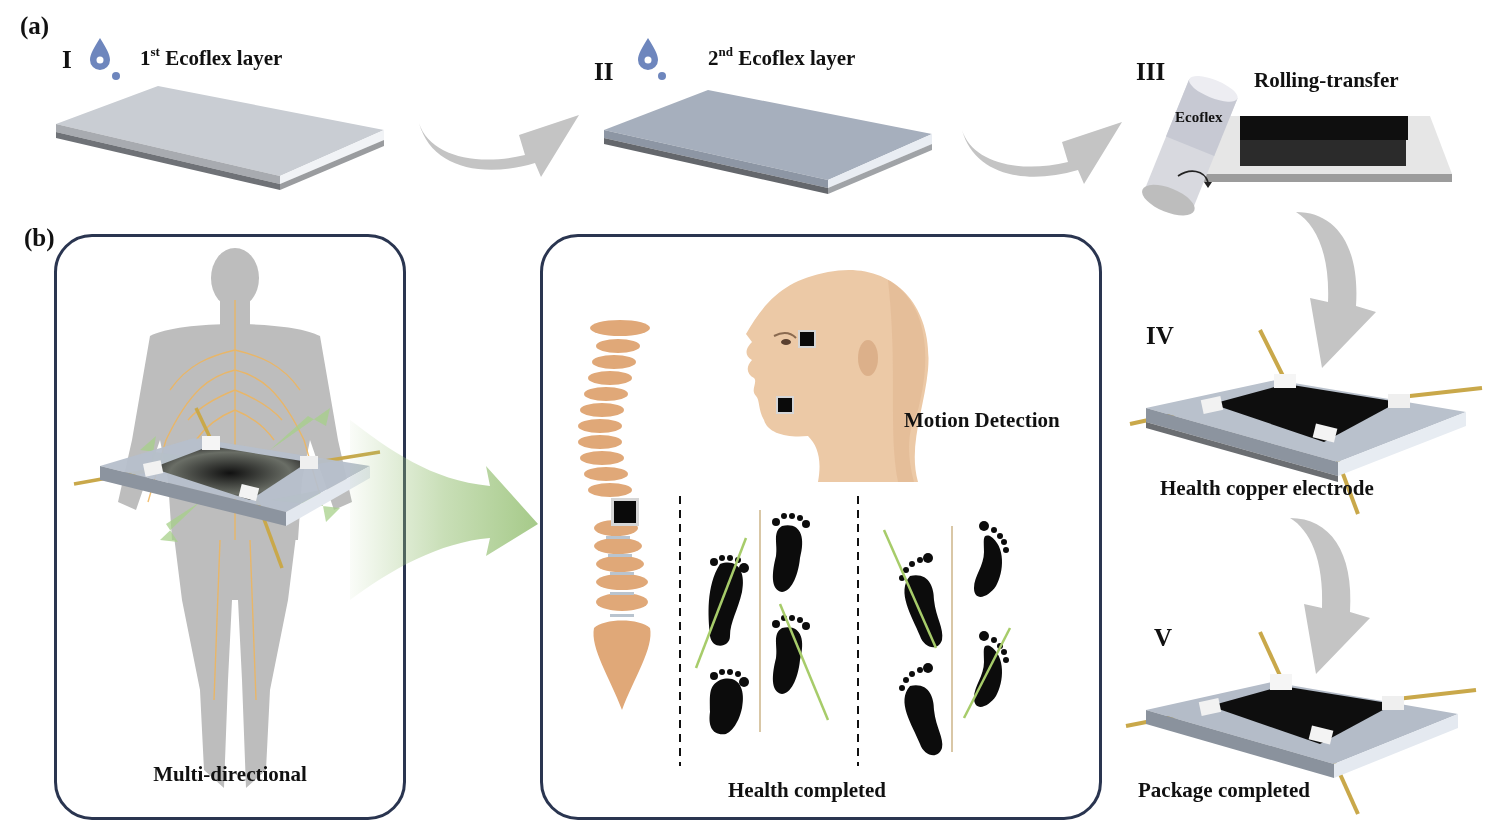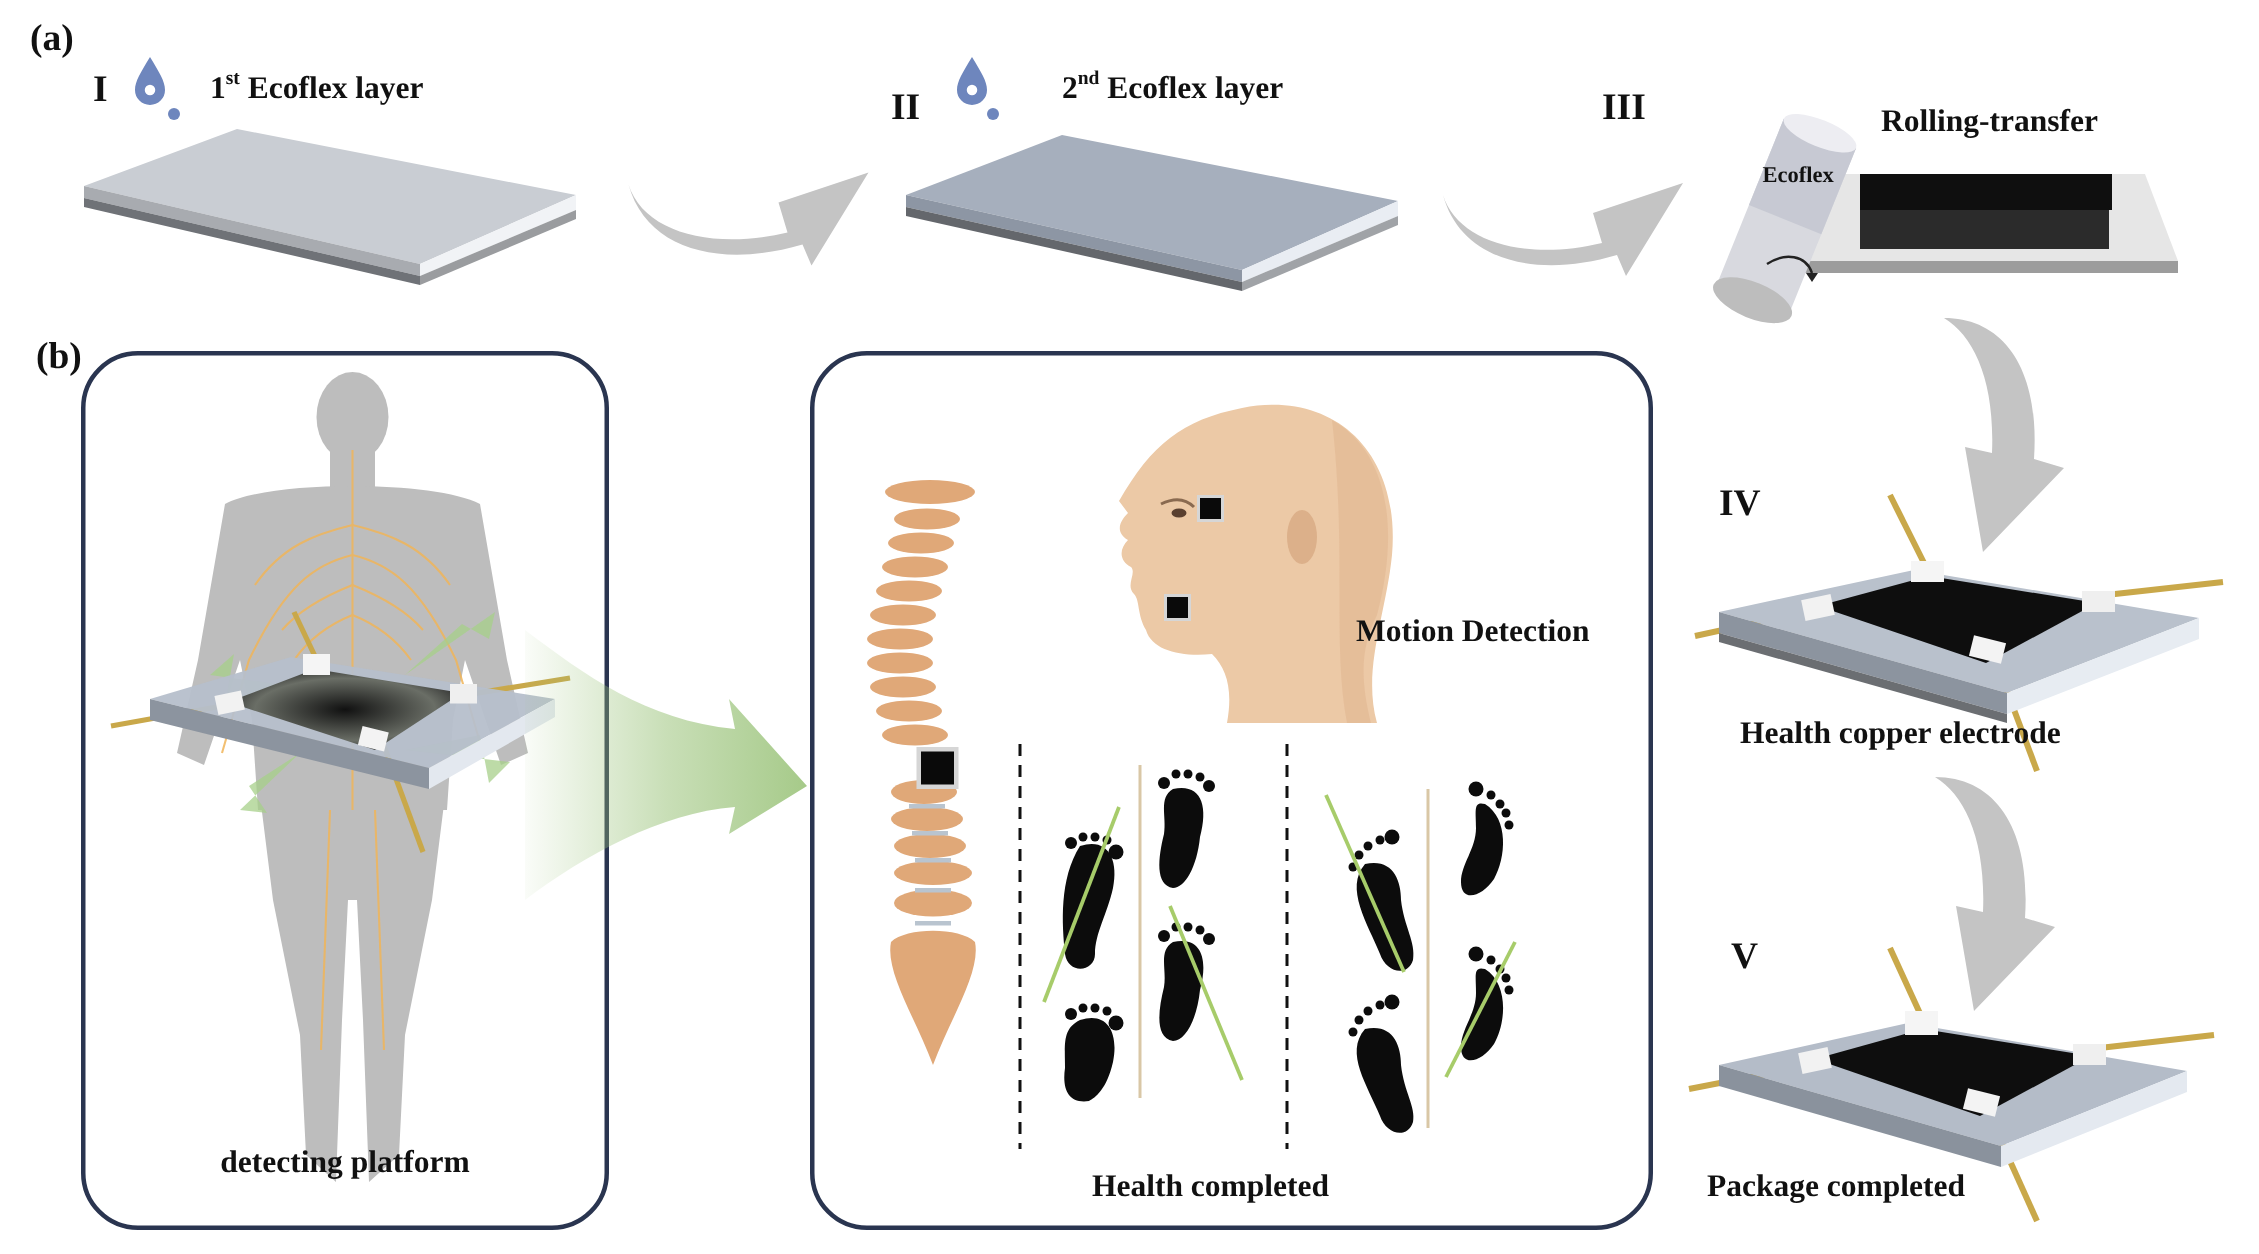--- a/index.html
+++ b/index.html
@@ -49,21 +49,21 @@
   <polygon points="4,44 228,94 228,102 4,52" fill="#8d96a4"></polygon>
   <polygon points="4,52 228,102 228,108 4,58" fill="#64676c"></polygon>
   <polygon points="228,94 332,48 332,58 228,102" fill="#e9edf3"></polygon>
   <polygon points="228,102 332,58 332,64 228,108" fill="#a0a3a7"></polygon>
 </svg>
 
 <svg style="left:958px;top:122px;" width="170" height="70">
   <path d="M4 8 C14 40 60 52 110 40 L104 20 L164 0 L126 62 L120 48 C66 64 16 52 4 8Z" fill="#c4c4c4"></path>
 </svg>
 
-<div class="lbl step-num" style="left:1068px;top:58px;">III</div>
+<div class="lbl step-num" style="left:1136px;top:58px;">III</div>
 <div class="lbl step-title" style="left:1254px;top:68px;">Rolling-transfer</div>
 <svg style="left:1140px;top:86px;" width="320" height="150">
 
   <polygon points="60,30 290,30 312,88 60,88" fill="#e6e6e6"></polygon>
   <polygon points="60,88 312,88 312,96 60,96" fill="#9c9c9c"></polygon>
 
   <rect x="100" y="30" width="168" height="24" fill="#0f0f0f"></rect>
   <rect x="100" y="54" width="166" height="26" fill="#2b2b2b"></rect>
 
   <g transform="rotate(22 40 80)">
@@ -168,21 +168,21 @@
       <stop offset="1" stop-color="#2a2a2a"></stop>
     </radialGradient>
   </defs>
   <polygon points="82,228 140,206 238,222 180,260" fill="url(#blackGrad)"></polygon>
   <rect x="74" y="222" width="18" height="13" fill="#f2f2f2" transform="rotate(-12 83 228)"></rect>
   <rect x="132" y="196" width="18" height="14" fill="#f5f5f5"></rect>
   <rect x="230" y="216" width="18" height="13" fill="#efefef"></rect>
   <rect x="170" y="246" width="18" height="13" fill="#f3f3f3" transform="rotate(14 179 252)"></rect>
 </svg>
 <div class="lbl caption" style="left:100px;top:760px;width:260px;">
-  <div>detecting platform</div>
+  <div>Multi-directional</div>
 </div>
 
 <svg style="left:350px;top:420px;" width="200" height="180">
   <defs>
     <linearGradient id="greenGrad" x1="0" y1="0" x2="1" y2="0">
       <stop offset="0" stop-color="#9cc47c" stop-opacity="0.05"></stop>
       <stop offset="0.5" stop-color="#9cc47c" stop-opacity="0.55"></stop>
       <stop offset="1" stop-color="#9cc47c" stop-opacity="0.9"></stop>
     </linearGradient>
   </defs>

